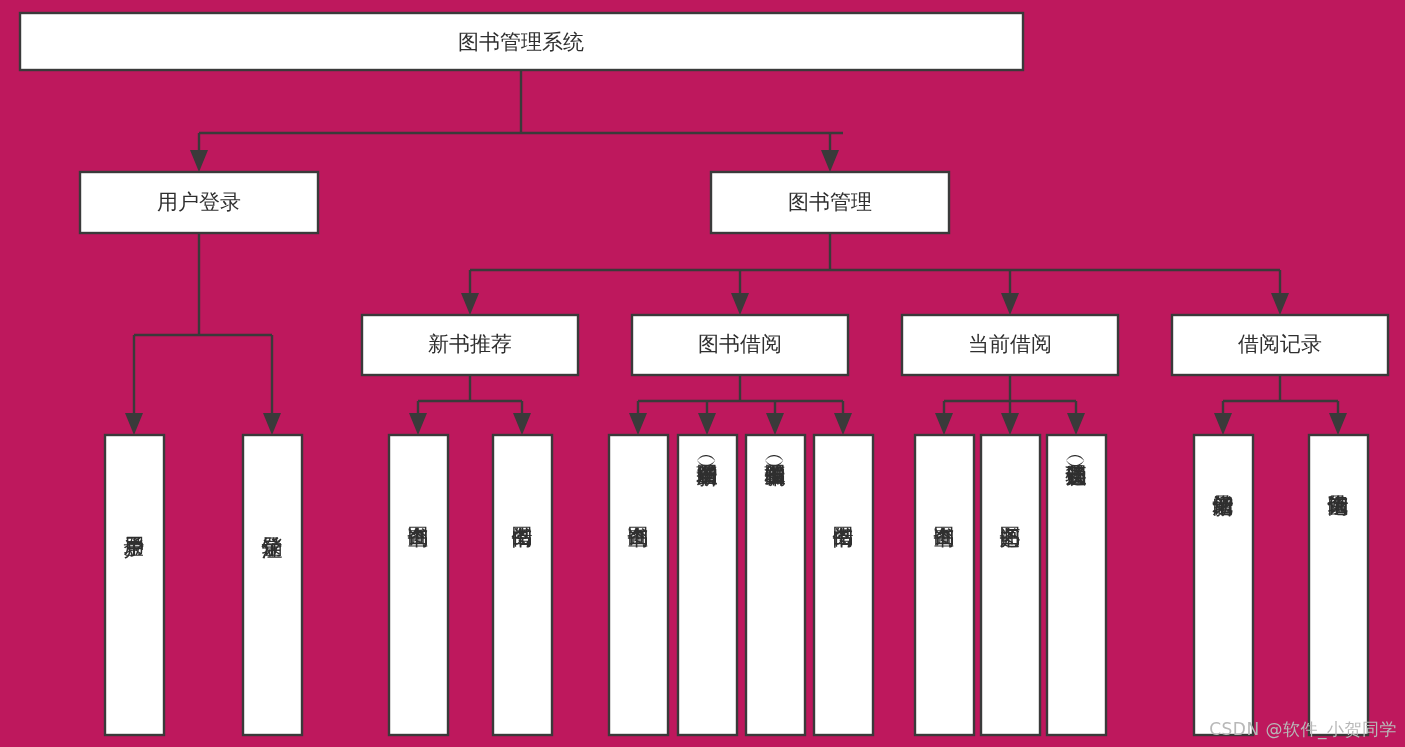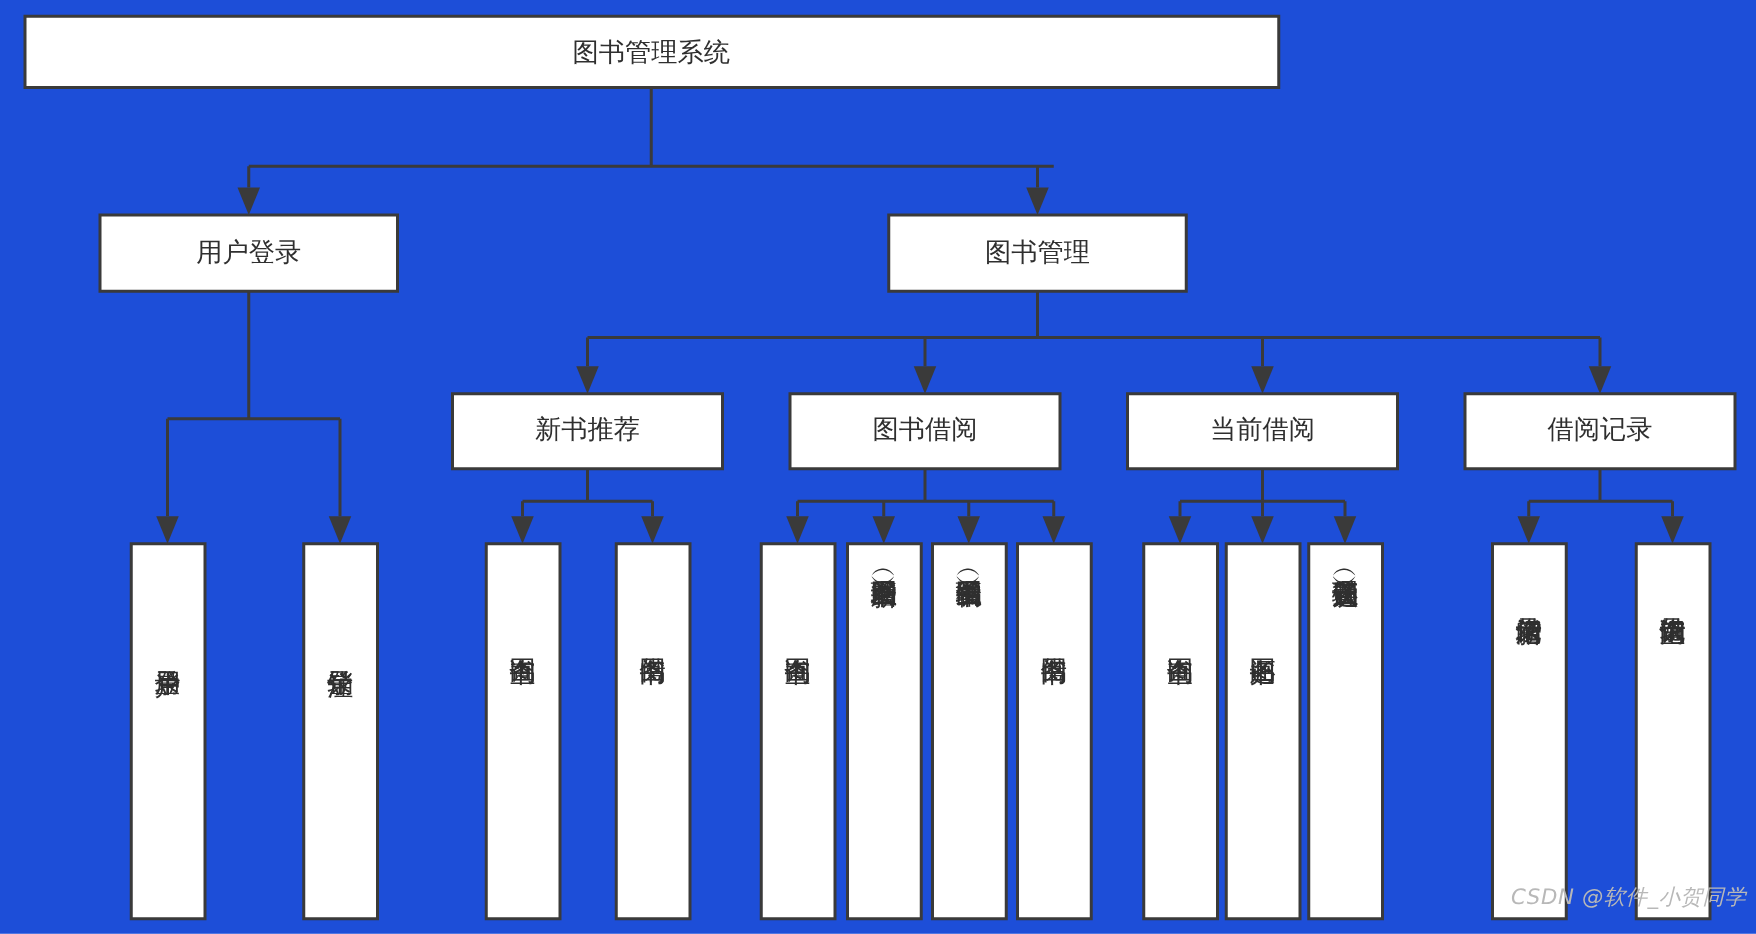--- a/index.html
+++ b/index.html
@@ -11,21 +11,21 @@
   body {
     font-family: "DejaVu Sans", "Liberation Sans", sans-serif;
     width: 1405px;
     height: 747px;
     overflow: hidden;
   }
   #diagram-root {
     position: relative;
     width: 1405px;
     height: 747px;
-    background: #1d4ed8;
+    background: #be185d;
   }
   svg.diagram-canvas {
     position: absolute;
     left: 0;
     top: 0;
     width: 1405px;
     height: 747px;
     display: block;
   }
   .node-box {
@@ -54,29 +54,28 @@
     fill: #2f2f2f;
     font-family: "DejaVu Sans", "Liberation Sans", sans-serif;
     font-size: 21px;
     text-anchor: middle;
     writing-mode: tb;
     glyph-orientation-vertical: 0;
   }
   .watermark {
     position: absolute;
     right: 8px;
-    bottom: 18px;
+    bottom: 6px;
     font-family: "DejaVu Sans", "Liberation Sans", sans-serif;
     font-size: 17px;
     color: #b8b8b8;
     letter-spacing: 0.5px;
     white-space: nowrap;
     user-select: none;
     pointer-events: none;
-    font-style: italic;
   }
 </style>
 </head>
 <body>
 
 <div id="diagram-root">
 
   <svg class="diagram-canvas" viewBox="0 0 1405 747" xmlns="http://www.w3.org/2000/svg">
 
     <defs>

